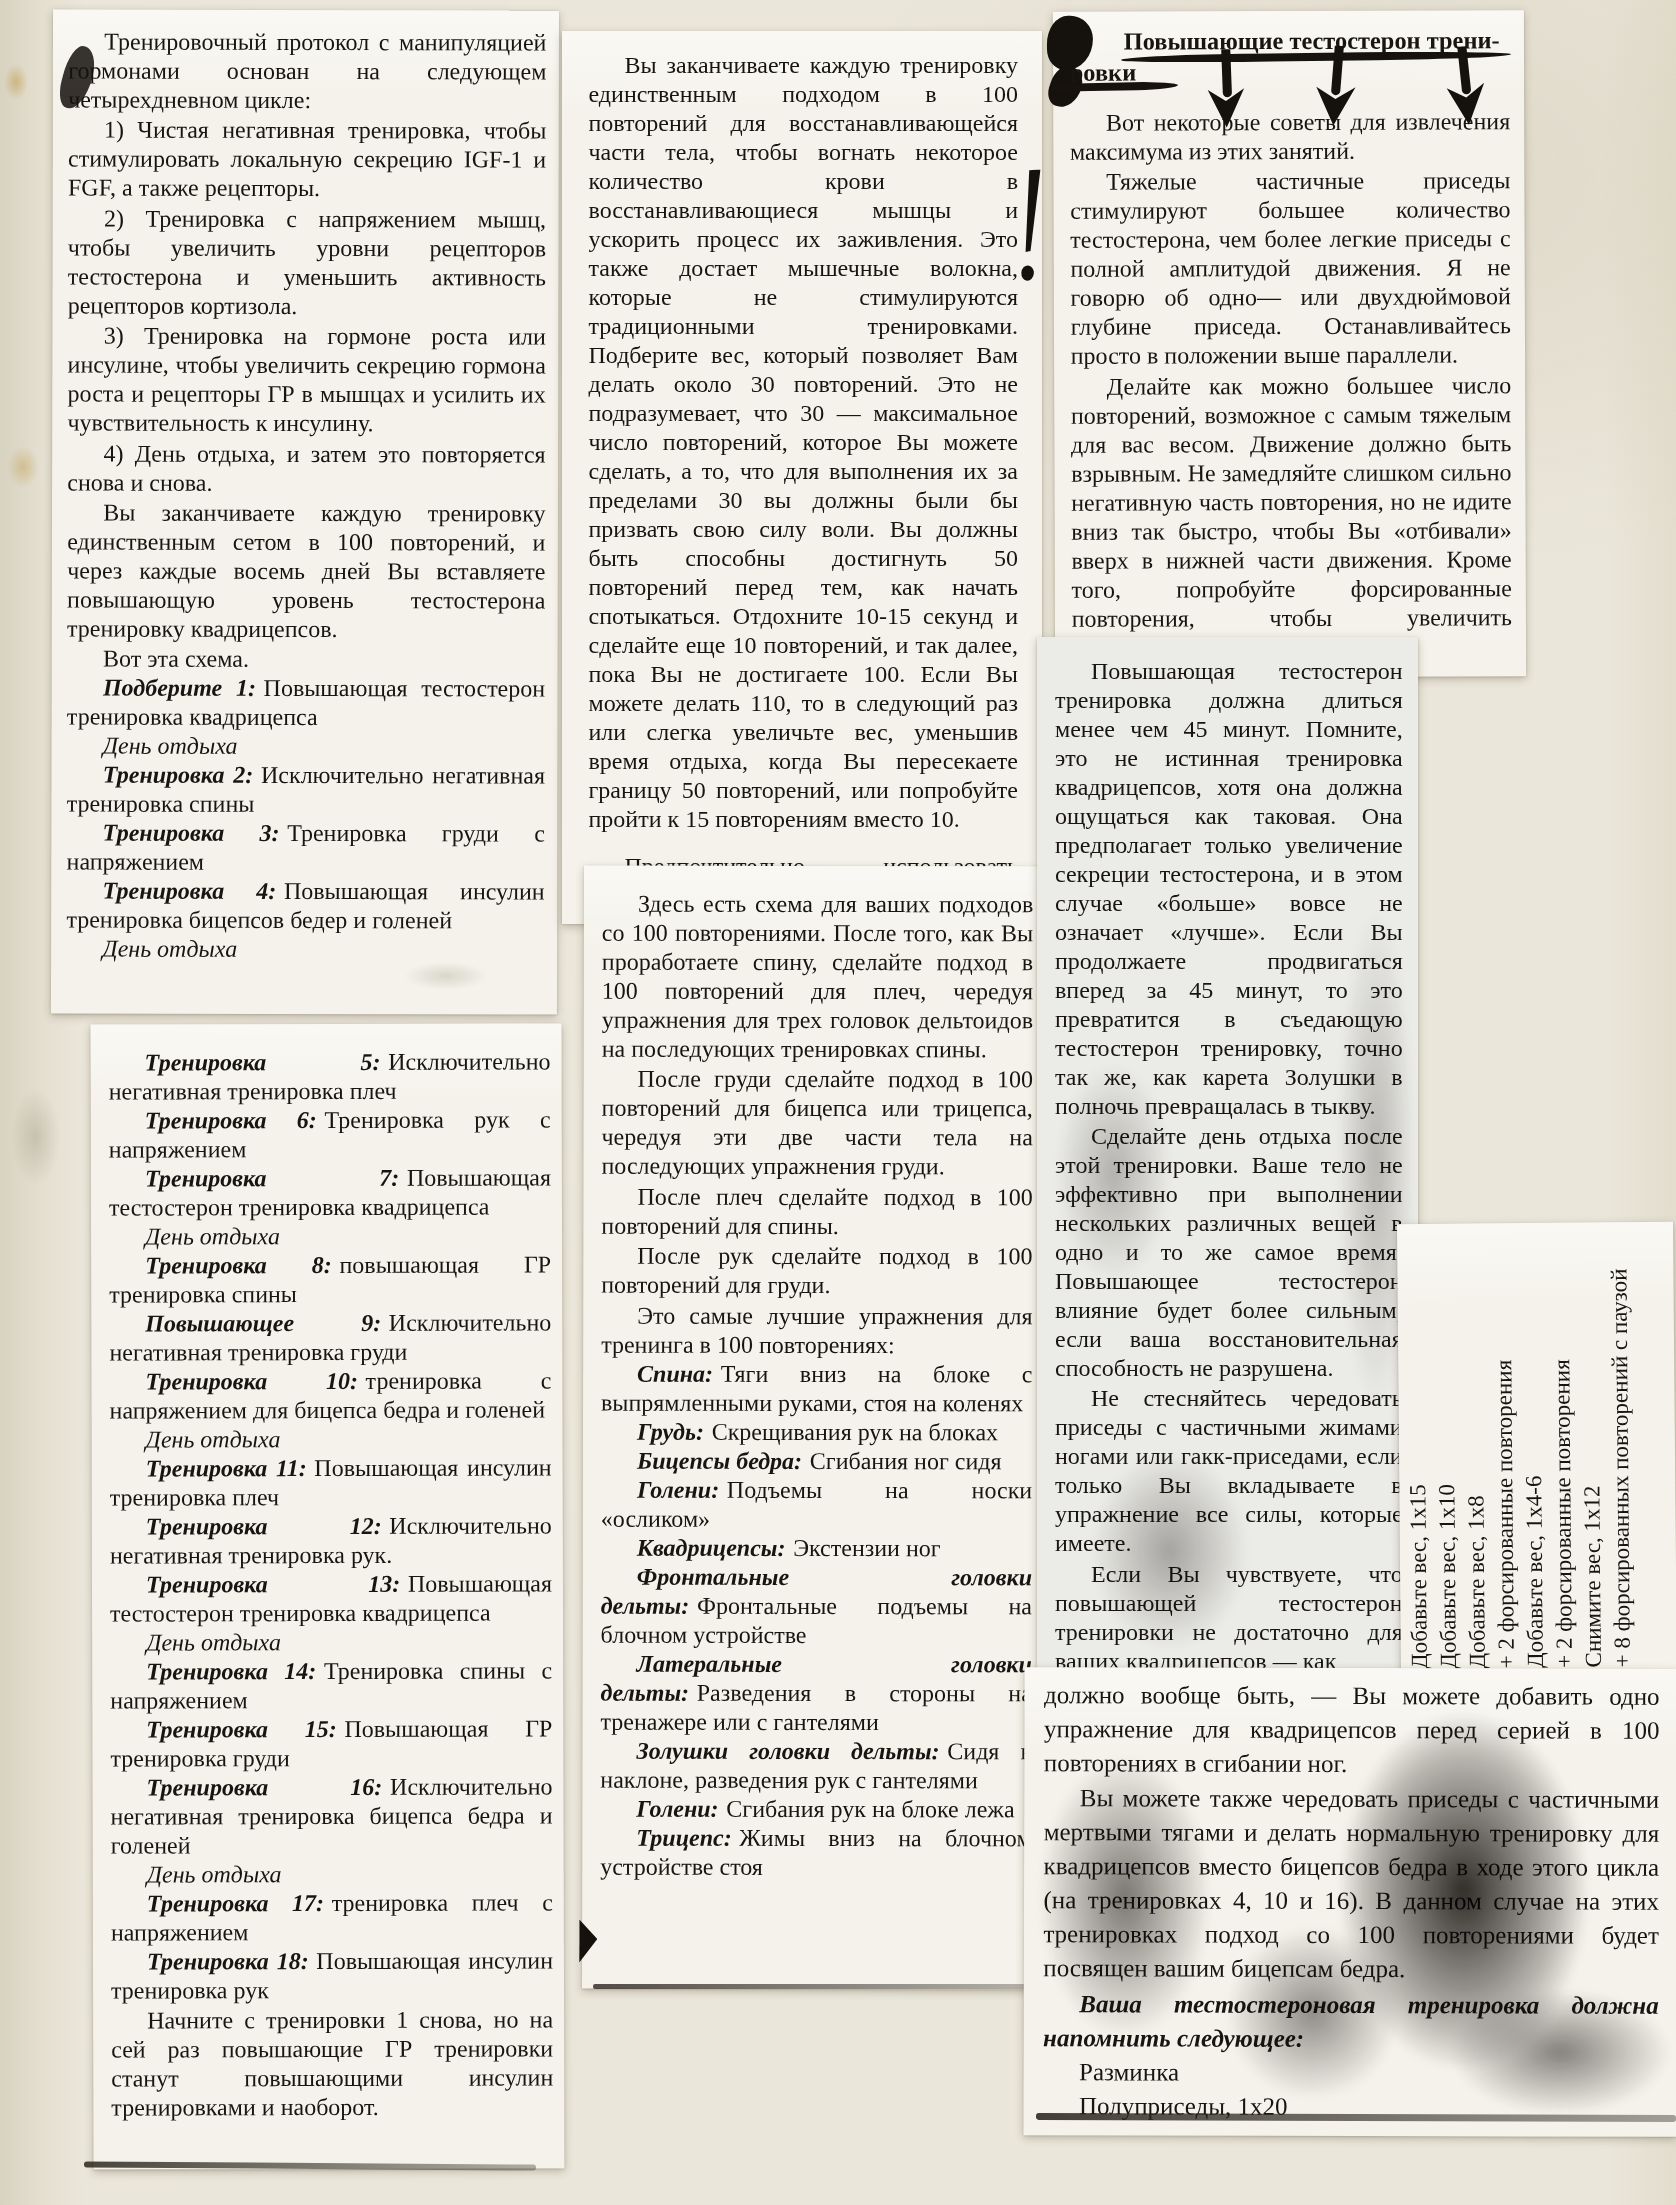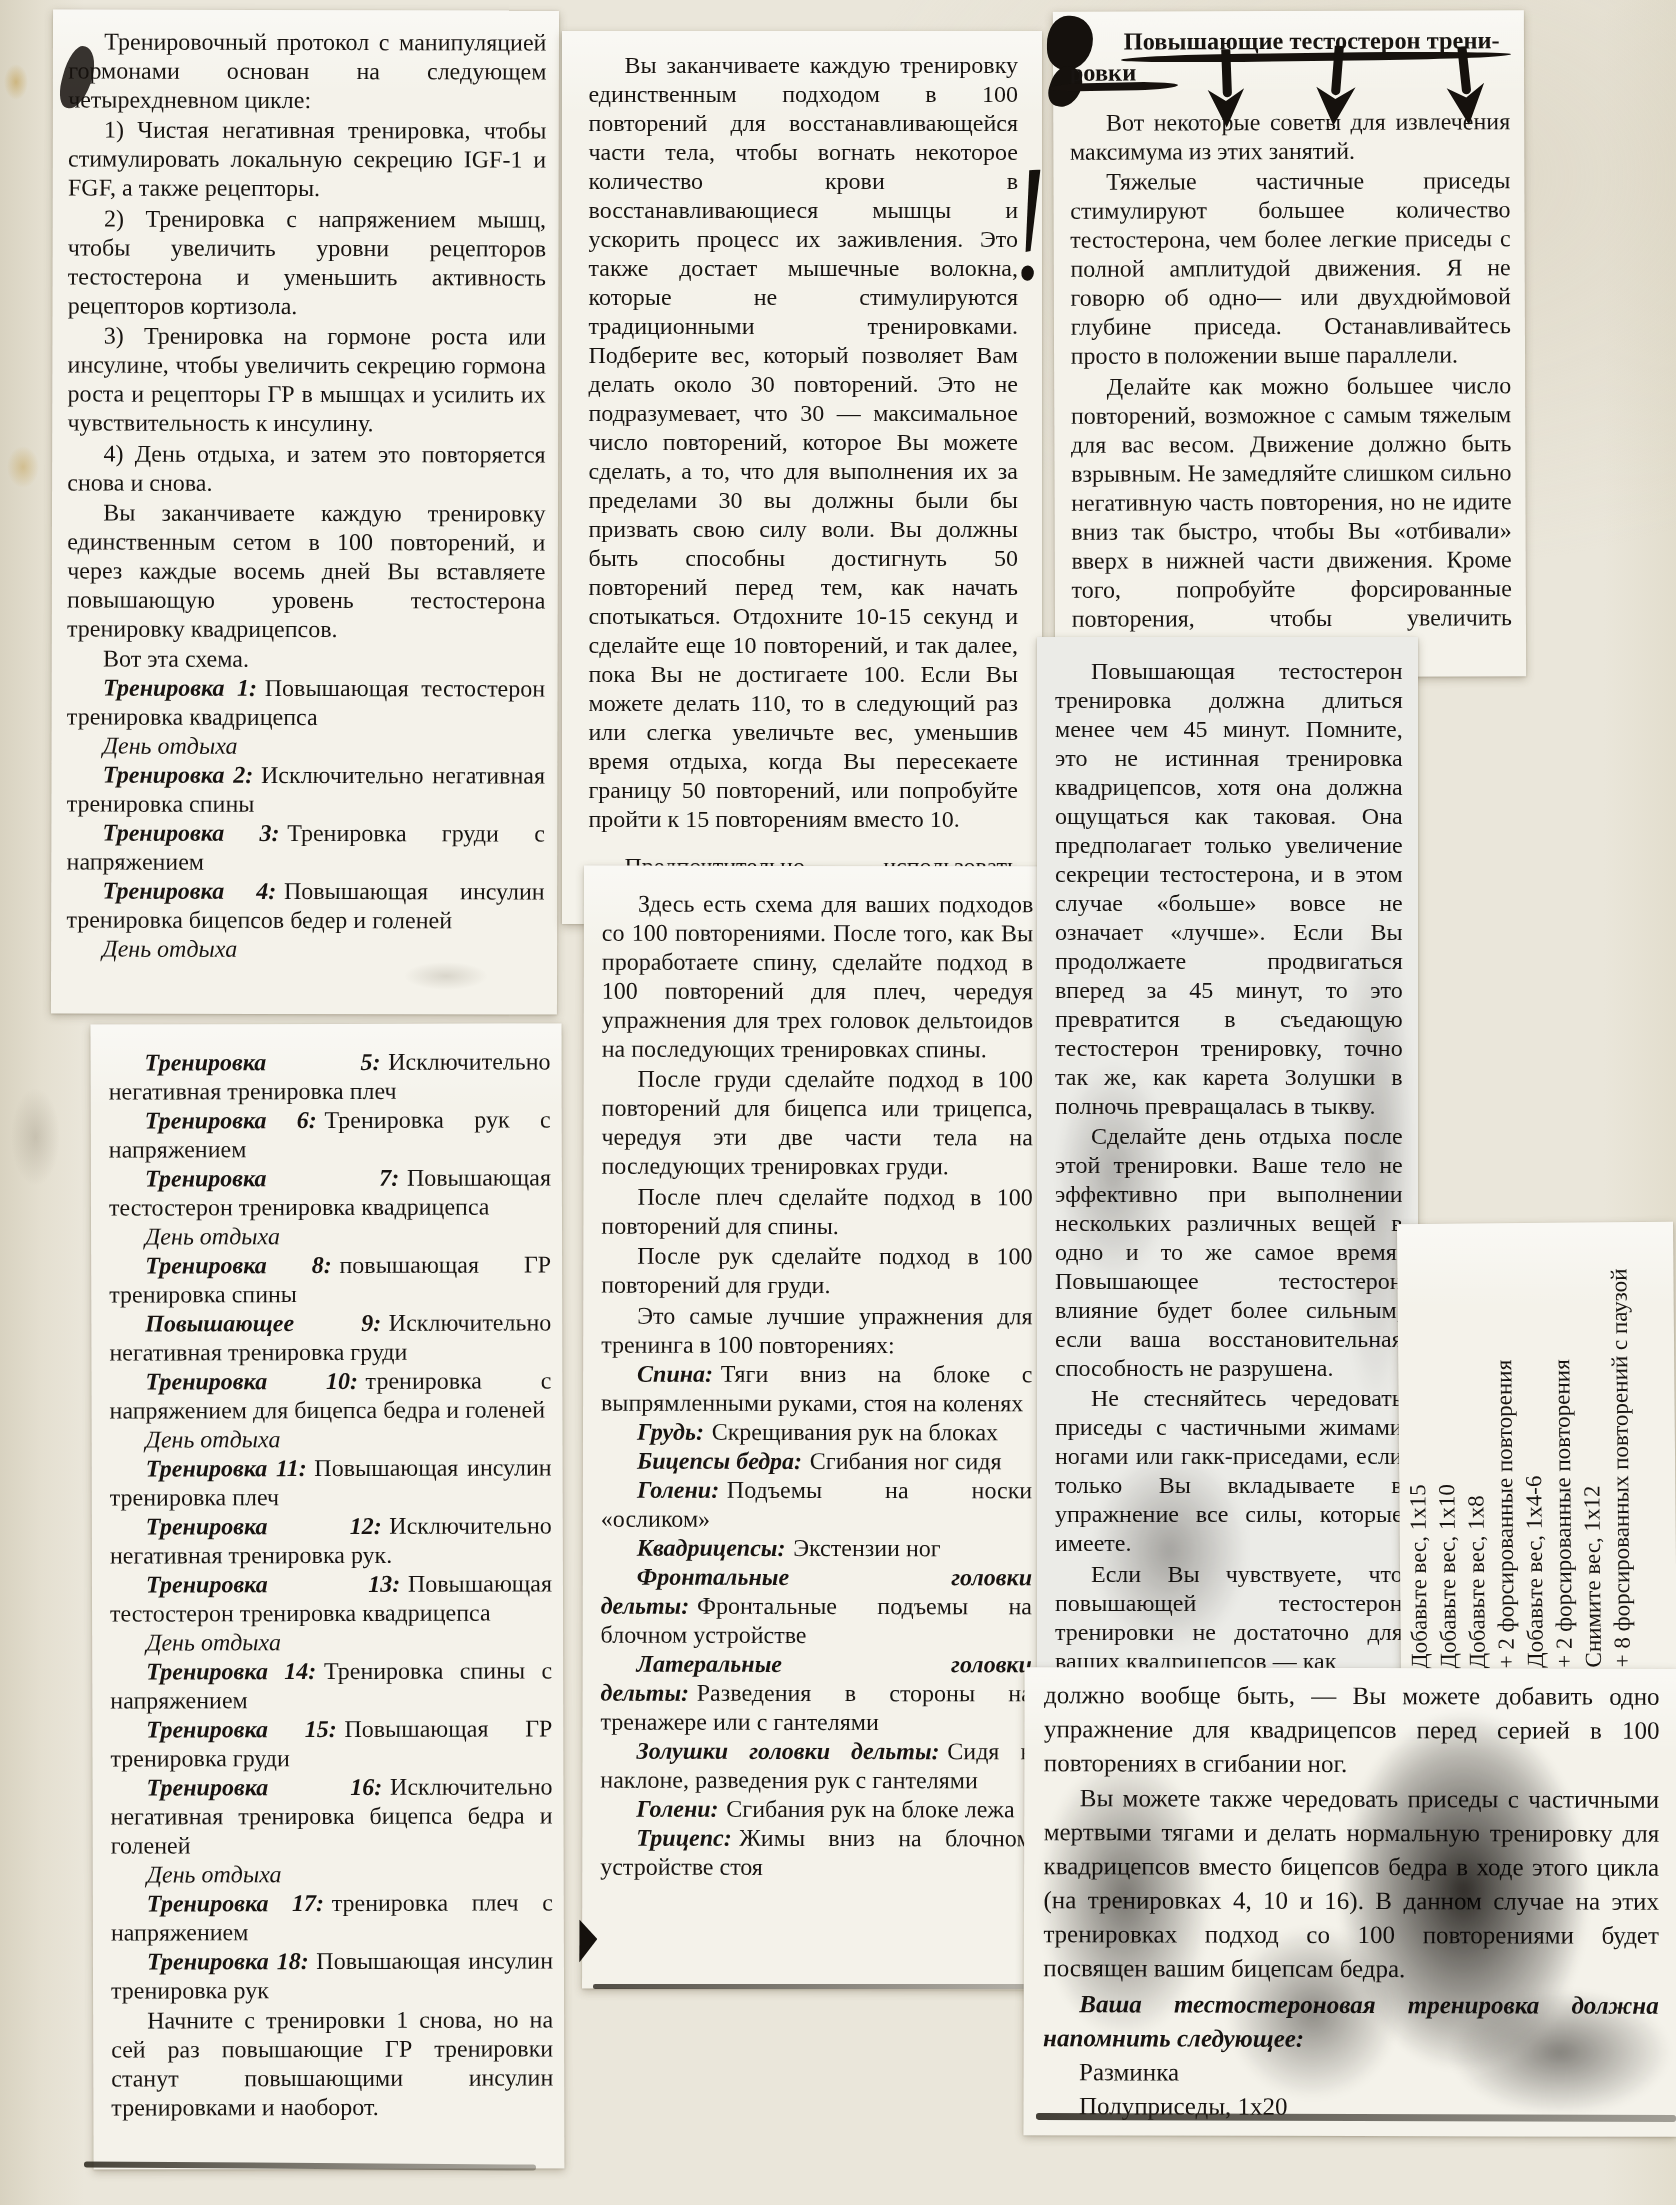--- a/index.html
+++ b/index.html
@@ -43,21 +43,21 @@
 
 <div class="clip" style="left:52px;top:9.8px;width:506px;min-height:1004px;padding:18px 12.5px 14px 15.3px;box-sizing:border-box;transform:rotate(.12deg);">
   <span class="blot" style="left:9.8px;top:36px;width:29px;height:64px;opacity:.85;transform:rotate(14deg);"></span>
   <p class="ind">Тренировочный протокол с манипуляцией гормонами основан на следующем четырехдневном цикле:</p>
   <p class="ind gap">1) Чистая негативная тренировка, чтобы стимулировать локальную секрецию IGF-1 и FGF, а также рецепторы.</p>
   <p class="ind gap">2) Тренировка с напряжением мышц, чтобы увеличить уровни рецепторов тестостерона и уменьшить активность рецепторов кортизола.</p>
   <p class="ind gap">3) Тренировка на гормоне роста или инсулине, чтобы увеличить секрецию гормона роста и рецепторы ГР в мышцах и усилить их чувствительность к инсулину.</p>
   <p class="ind gap">4) День отдыха, и затем это повторяется снова и снова.</p>
   <p class="ind gap">Вы заканчиваете каждую тренировку единственным сетом в 100 повторений, и через каждые восемь дней Вы вставляете повышающую уровень тестостерона тренировку квадрицепсов.</p>
   <p class="ind gap">Вот эта схема.</p>
-  <p class="sched"><span class="wl">Тренировка 1:</span><span>Повышающая тестостерон тренировка квадрицепса</span></p>
+  <p class="sched"><span class="wl">Подберите 1:</span><span>Повышающая тестостерон тренировка квадрицепса</span></p>
   <p class="rest">День отдыха</p>
   <p class="sched"><span class="wl">Тренировка 2:</span><span>Исключительно негативная тренировка спины</span></p>
   <p class="sched"><span class="wl">Тренировка 3:</span><span>Тренировка груди с напряжением</span></p>
   <p class="sched"><span class="wl">Тренировка 4:</span><span>Повышающая инсулин тренировка бицепсов бедер и голеней</span></p>
   <p class="rest">День отдыха</p>
 </div>
 
 <div class="clip" style="left:92px;top:1024px;width:471px;min-height:1145px;padding:24px 11px 16.7px 18px;box-sizing:border-box;transform:rotate(-.15deg);">
   <p class="sched"><span class="wl">Тренировка 5:</span><span>Исключительно негативная тренировка плеч</span></p>
   <p class="sched"><span class="wl">Тренировка 6:</span><span>Тренировка рук с напряжением</span></p>
@@ -85,21 +85,21 @@
   <p class="ind">Вы заканчиваете каждую тренировку единственным подходом в 100 повторений для восстанавливающейся части тела, чтобы вогнать некоторое количество крови в восстанавливающиеся мышцы и ускорить процесс их заживления. Это также достает мышечные волокна, которые не стимулируются традиционными тренировками. Подберите вес, который позволяет Вам делать около 30 повторений. Это не подразумевает, что 30 — максимальное число повторений, которое Вы можете сделать, а то, что для выполнения их за пределами 30 вы должны были бы призвать свою силу воли. Вы должны быть способны достигнуть 50 повторений перед тем, как начать спотыкаться. Отдохните 10-15 секунд и сделайте еще 10 повторений, и так далее, пока Вы не достигаете 100. Если Вы можете делать 110, то в следующий раз или слегка увеличьте вес, уменьшив время отдыха, когда Вы пересекаете границу 50 повторений, или попробуйте пройти к 15 повторениям вместо 10.</p>
   <p class="ind" style="margin-top:18px;">Предпочтительно использовать односуставное движение или тренажер</p>
   <svg width="31" height="125" viewBox="0 0 44 180" style="position:absolute;right:-4.2px;top:138px;transform:rotate(4deg);">
     <path d="M14 2 L30 0 L24 118 L17 120 Z" fill="#15110d"></path>
     <ellipse cx="22" cy="150" rx="9" ry="11" fill="#15110d"></ellipse>
   </svg>
 </div>
 
 <div class="clip" style="left:583px;top:866px;width:466px;min-height:1123px;padding:24px 16.7px 18px 18px;box-sizing:border-box;transform:rotate(.1deg);">
   <p class="ind">Здесь есть схема для ваших подходов со 100 повторениями. После того, как Вы проработаете спину, сделайте подход в 100 повторений для плеч, чередуя упражнения для трех головок дельтоидов на последующих тренировках спины.</p>
-  <p class="ind gap">После груди сделайте подход в 100 повторений для бицепса или трицепса, чередуя эти две части тела на последующих тренировках груди.</p>
+  <p class="ind gap">После груди сделайте подход в 100 повторений для бицепса или трицепса, чередуя эти две части тела на последующих упражнения груди.</p>
   <p class="ind gap">После плеч сделайте подход в 100 повторений для спины.</p>
   <p class="ind gap">После рук сделайте подход в 100 повторений для груди.</p>
   <p class="ind gap">Это самые лучшие упражнения для тренинга в 100 повторениях:</p>
   <p class="sched"><span class="exl">Спина:</span><span>Тяги вниз на блоке с выпрямленными руками, стоя на коленях</span></p>
   <p class="sched"><span class="exl">Грудь:</span><span>Скрещивания рук на блоках</span></p>
   <p class="sched"><span class="exl">Бицепсы бедра:</span><span>Сгибания ног сидя</span></p>
   <p class="sched"><span class="exl">Голени:</span><span>Подъемы на носки «осликом»</span></p>
   <p class="sched"><span class="exl">Квадрицепсы:</span><span>Экстензии ног</span></p>
   <p class="sched"><span class="exl">Фронтальные головки дельты:</span><span>Фронтальные подъемы на блочном устройстве</span></p>
   <p class="sched"><span class="exl">Латеральные головки дельты:</span><span>Разведения в стороны на тренажере или с гантелями</span></p>

